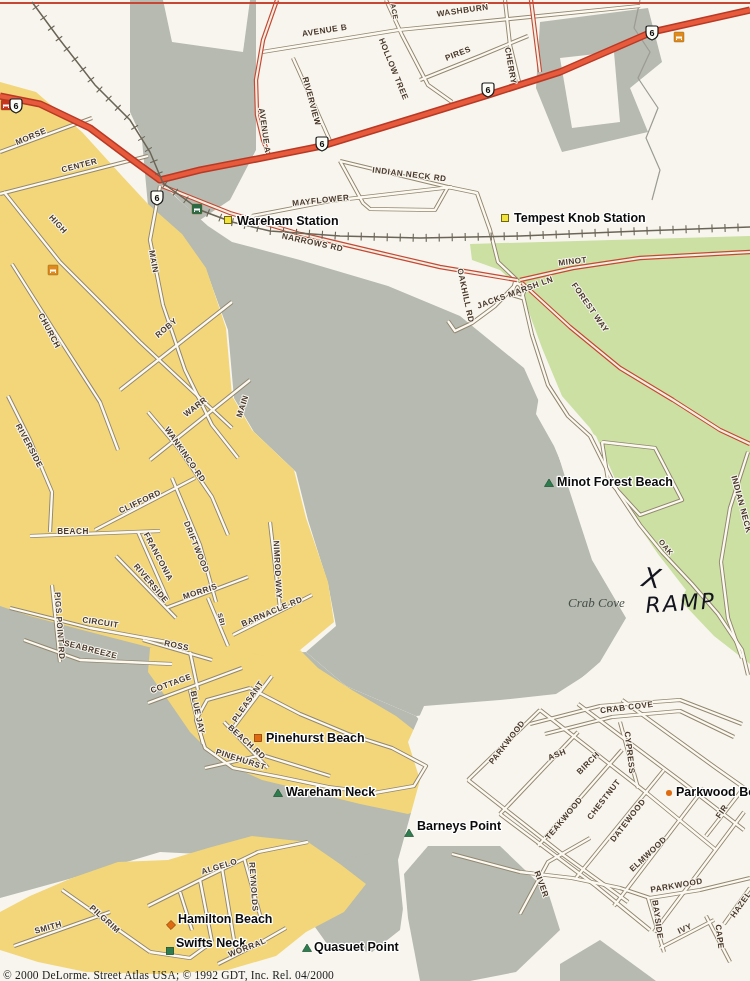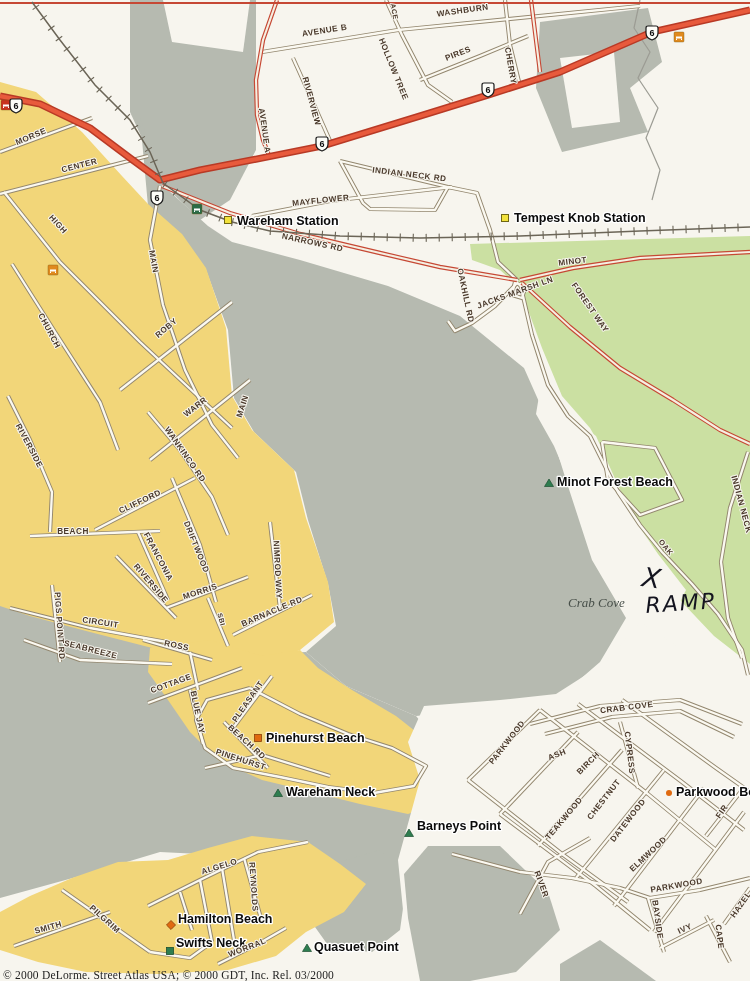--- a/index.html
+++ b/index.html
@@ -423,14 +423,14 @@
         <g transform="translate(644,25)">
           <path d="M2,3 Q2,1 4,1 L12,1 Q14,1 14,3 L14,8 Q14,13 8,15 Q2,13 2,8 Z" fill="#fdfdf8" stroke="#1a1a1a" stroke-width="1.2"></path>
           <text x="8" y="11.2" text-anchor="middle" font-size="9" font-weight="bold" fill="#111" font-family="&quot;Liberation Sans&quot;,sans-serif">6</text>
         </g>
       </g>
       <g>
         <text x="641" y="586" font-size="27" font-style="italic" fill="#14141f" font-family="&quot;DejaVu Sans&quot;,sans-serif" transform="rotate(8 641 586)">X</text>
         <text x="646" y="613" font-size="22" font-style="italic" letter-spacing="2" fill="#14141f" font-family="&quot;DejaVu Sans&quot;,sans-serif" transform="rotate(-4 646 613)">RAMP</text>
       </g>
     </svg>
-  <div class="copyright">© 2000 DeLorme.  Street Atlas USA; © 2000 GDT, Inc.  Rel. 03/2000</div>
+  <div class="copyright">© 2000 DeLorme.  Street Atlas USA; © 1992 GDT, Inc.  Rel. 04/2000</div>
 </div>
 
 </body></html>

